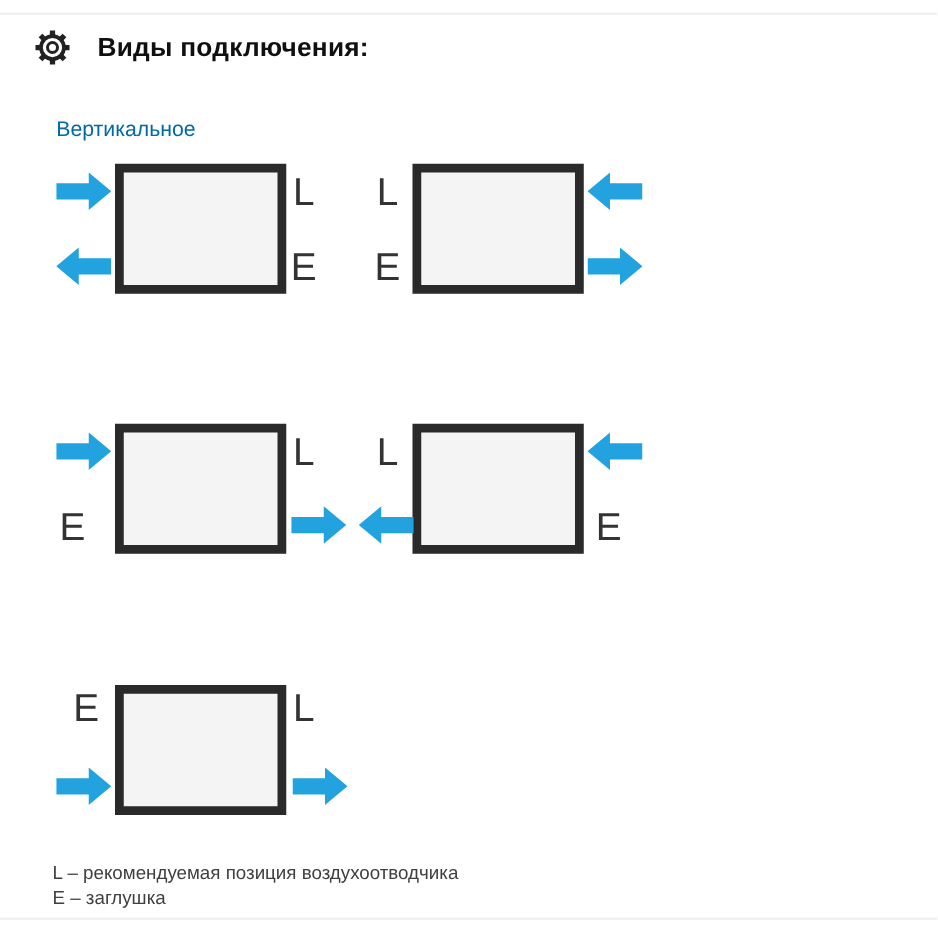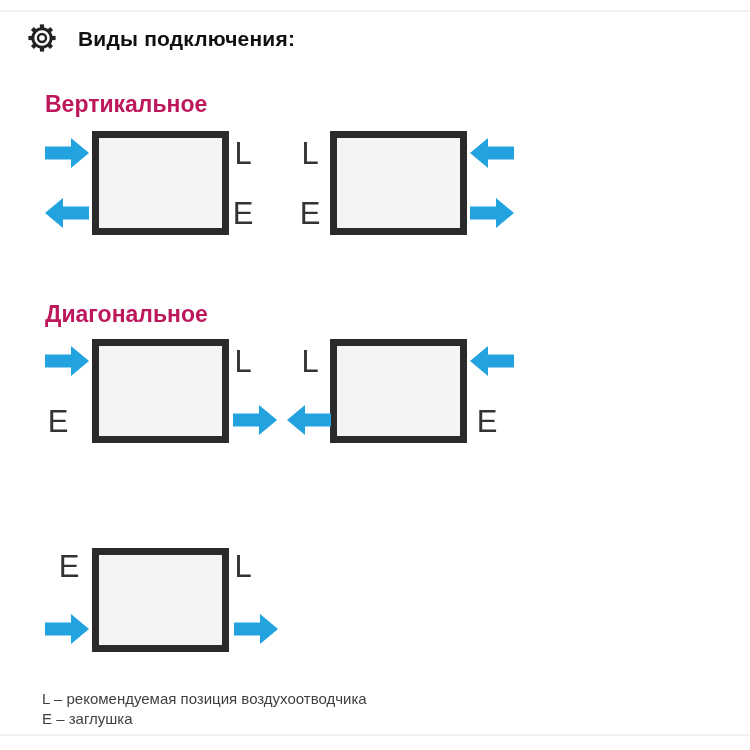--- a/index.html
+++ b/index.html
@@ -37,23 +37,23 @@
     left: 78px;
     top: 27px;
     font-size: 21px;
     font-weight: 700;
     color: #101010;
     letter-spacing: 0.2px;
   }
   .section-label {
     position: absolute;
     left: 45px;
-    font-size: 23px;
-    font-weight: 700;
-    color: #be185d;
+    font-size: 17px;
+    font-weight: 400;
+    color: #0369a1;
     line-height: 28px;
   }
   .section-label.s1 { top: 90px; }
   .section-label.s2 { top: 300px; }
   .section-label.s3 { top: 510px; }
 
   .radiator {
     position: absolute;
     width: 137px;
     height: 104px;
@@ -115,21 +115,20 @@
         <line x1="23.1" y1="23.1" x2="25.6" y2="25.6"></line>
         <line x1="8.9" y1="23.1" x2="6.4" y2="25.6"></line>
         <line x1="23.1" y1="8.9" x2="25.6" y2="6.4"></line>
         <line x1="8.9" y1="8.9" x2="6.4" y2="6.4"></line>
       </g>
     </svg>
   </span>
   <h1 class="page-title">Виды подключения:</h1>
 
   <h2 class="section-label s1">Вертикальное</h2>
-  <h2 class="section-label s2">Диагональное</h2>
 
   <div class="radiator r1l"></div>
   <div class="radiator r1r"></div>
   <div class="radiator r2l"></div>
   <div class="radiator r2r"></div>
   <div class="radiator r3"></div>
 
   <span class="arrow right" style="left:45px; top:138px;">
     <svg viewBox="0 0 44 30">
         <polygon points="0,8.5 26,8.5 26,0 44,15 26,30 26,21.5 0,21.5" fill="#22a3df"></polygon>

